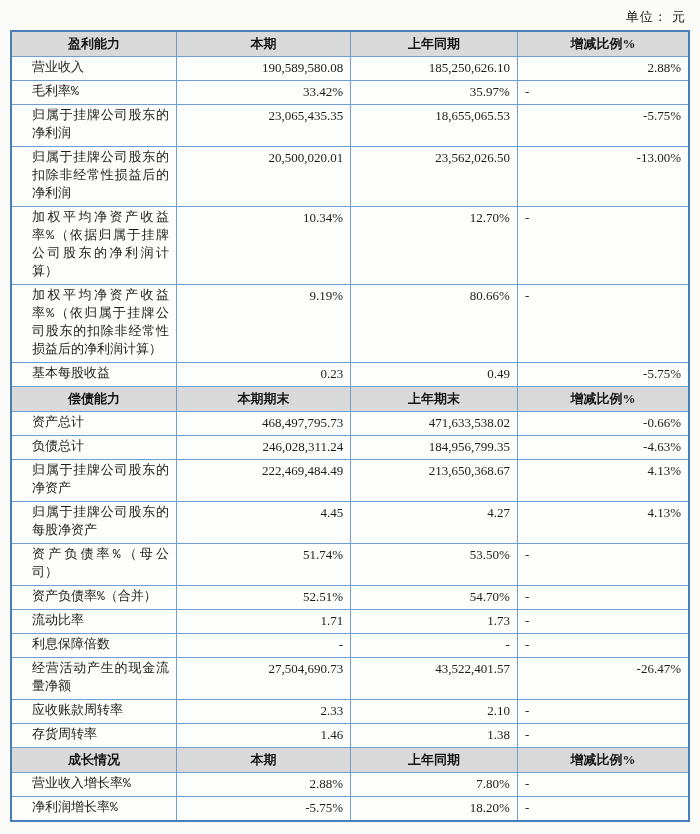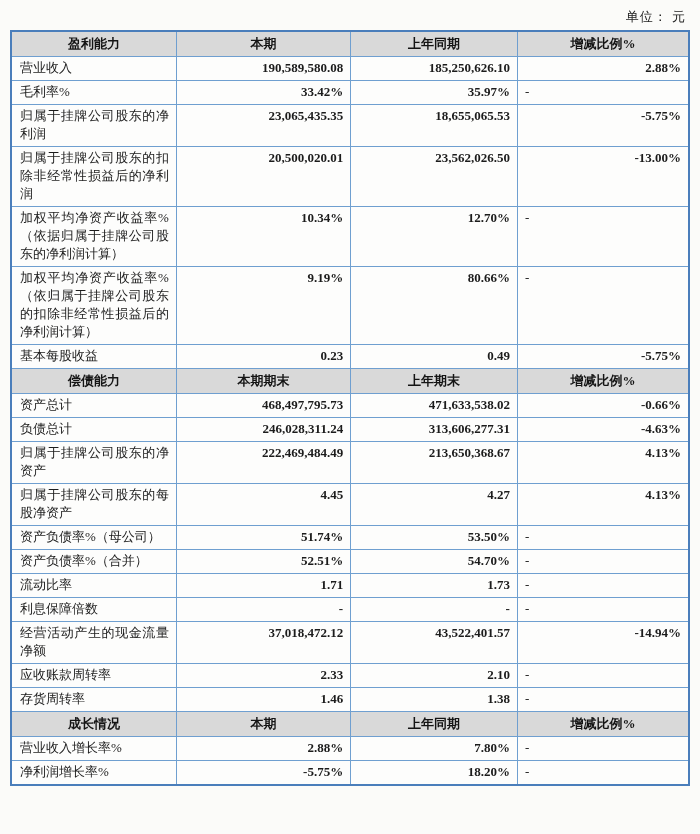--- a/index.html
+++ b/index.html
@@ -45,25 +45,25 @@
     color: #141414;
   }
   .fin-table td {
     padding: 2px 7px 3px 7px;
     background: #fdfdfc;
   }
   td.row-label {
     text-align: justify;
     text-justify: inter-character;
     text-justify: inter-ideograph;
-    padding-left: 8px;
+    padding-left: 20px;
+    font-family: Liberation Mono, monospace;
   }
   td.num {
     text-align: right;
-    font-weight: bold;
   }
   td.dash {
     text-align: left;
   }
 </style>
 </head>
 <body>
 
 <div class="page">
   <div class="unit-row">单位： 元</div>
@@ -132,21 +132,21 @@
         </tr>
         <tr>
           <td class="row-label">资产总计</td>
           <td class="num">468,497,795.73</td>
           <td class="num">471,633,538.02</td>
           <td class="num">-0.66%</td>
         </tr>
         <tr>
           <td class="row-label">负债总计</td>
           <td class="num">246,028,311.24</td>
-          <td class="num">313,606,277.31</td>
+          <td class="num">184,956,799.35</td>
           <td class="num">-4.63%</td>
         </tr>
         <tr>
           <td class="row-label">归属于挂牌公司股东的净资产</td>
           <td class="num">222,469,484.49</td>
           <td class="num">213,650,368.67</td>
           <td class="num">4.13%</td>
         </tr>
         <tr>
           <td class="row-label">归属于挂牌公司股东的每股净资产</td>
@@ -173,23 +173,23 @@
           <td class="dash">-</td>
         </tr>
         <tr>
           <td class="row-label">利息保障倍数</td>
           <td class="num">-</td>
           <td class="num">-</td>
           <td class="dash">-</td>
         </tr>
         <tr>
           <td class="row-label">经营活动产生的现金流量净额</td>
-          <td class="num">37,018,472.12</td>
+          <td class="num">27,504,690.73</td>
           <td class="num">43,522,401.57</td>
-          <td class="num">-14.94%</td>
+          <td class="num">-26.47%</td>
         </tr>
         <tr>
           <td class="row-label">应收账款周转率</td>
           <td class="num">2.33</td>
           <td class="num">2.10</td>
           <td class="dash">-</td>
         </tr>
         <tr>
           <td class="row-label">存货周转率</td>
           <td class="num">1.46</td>

